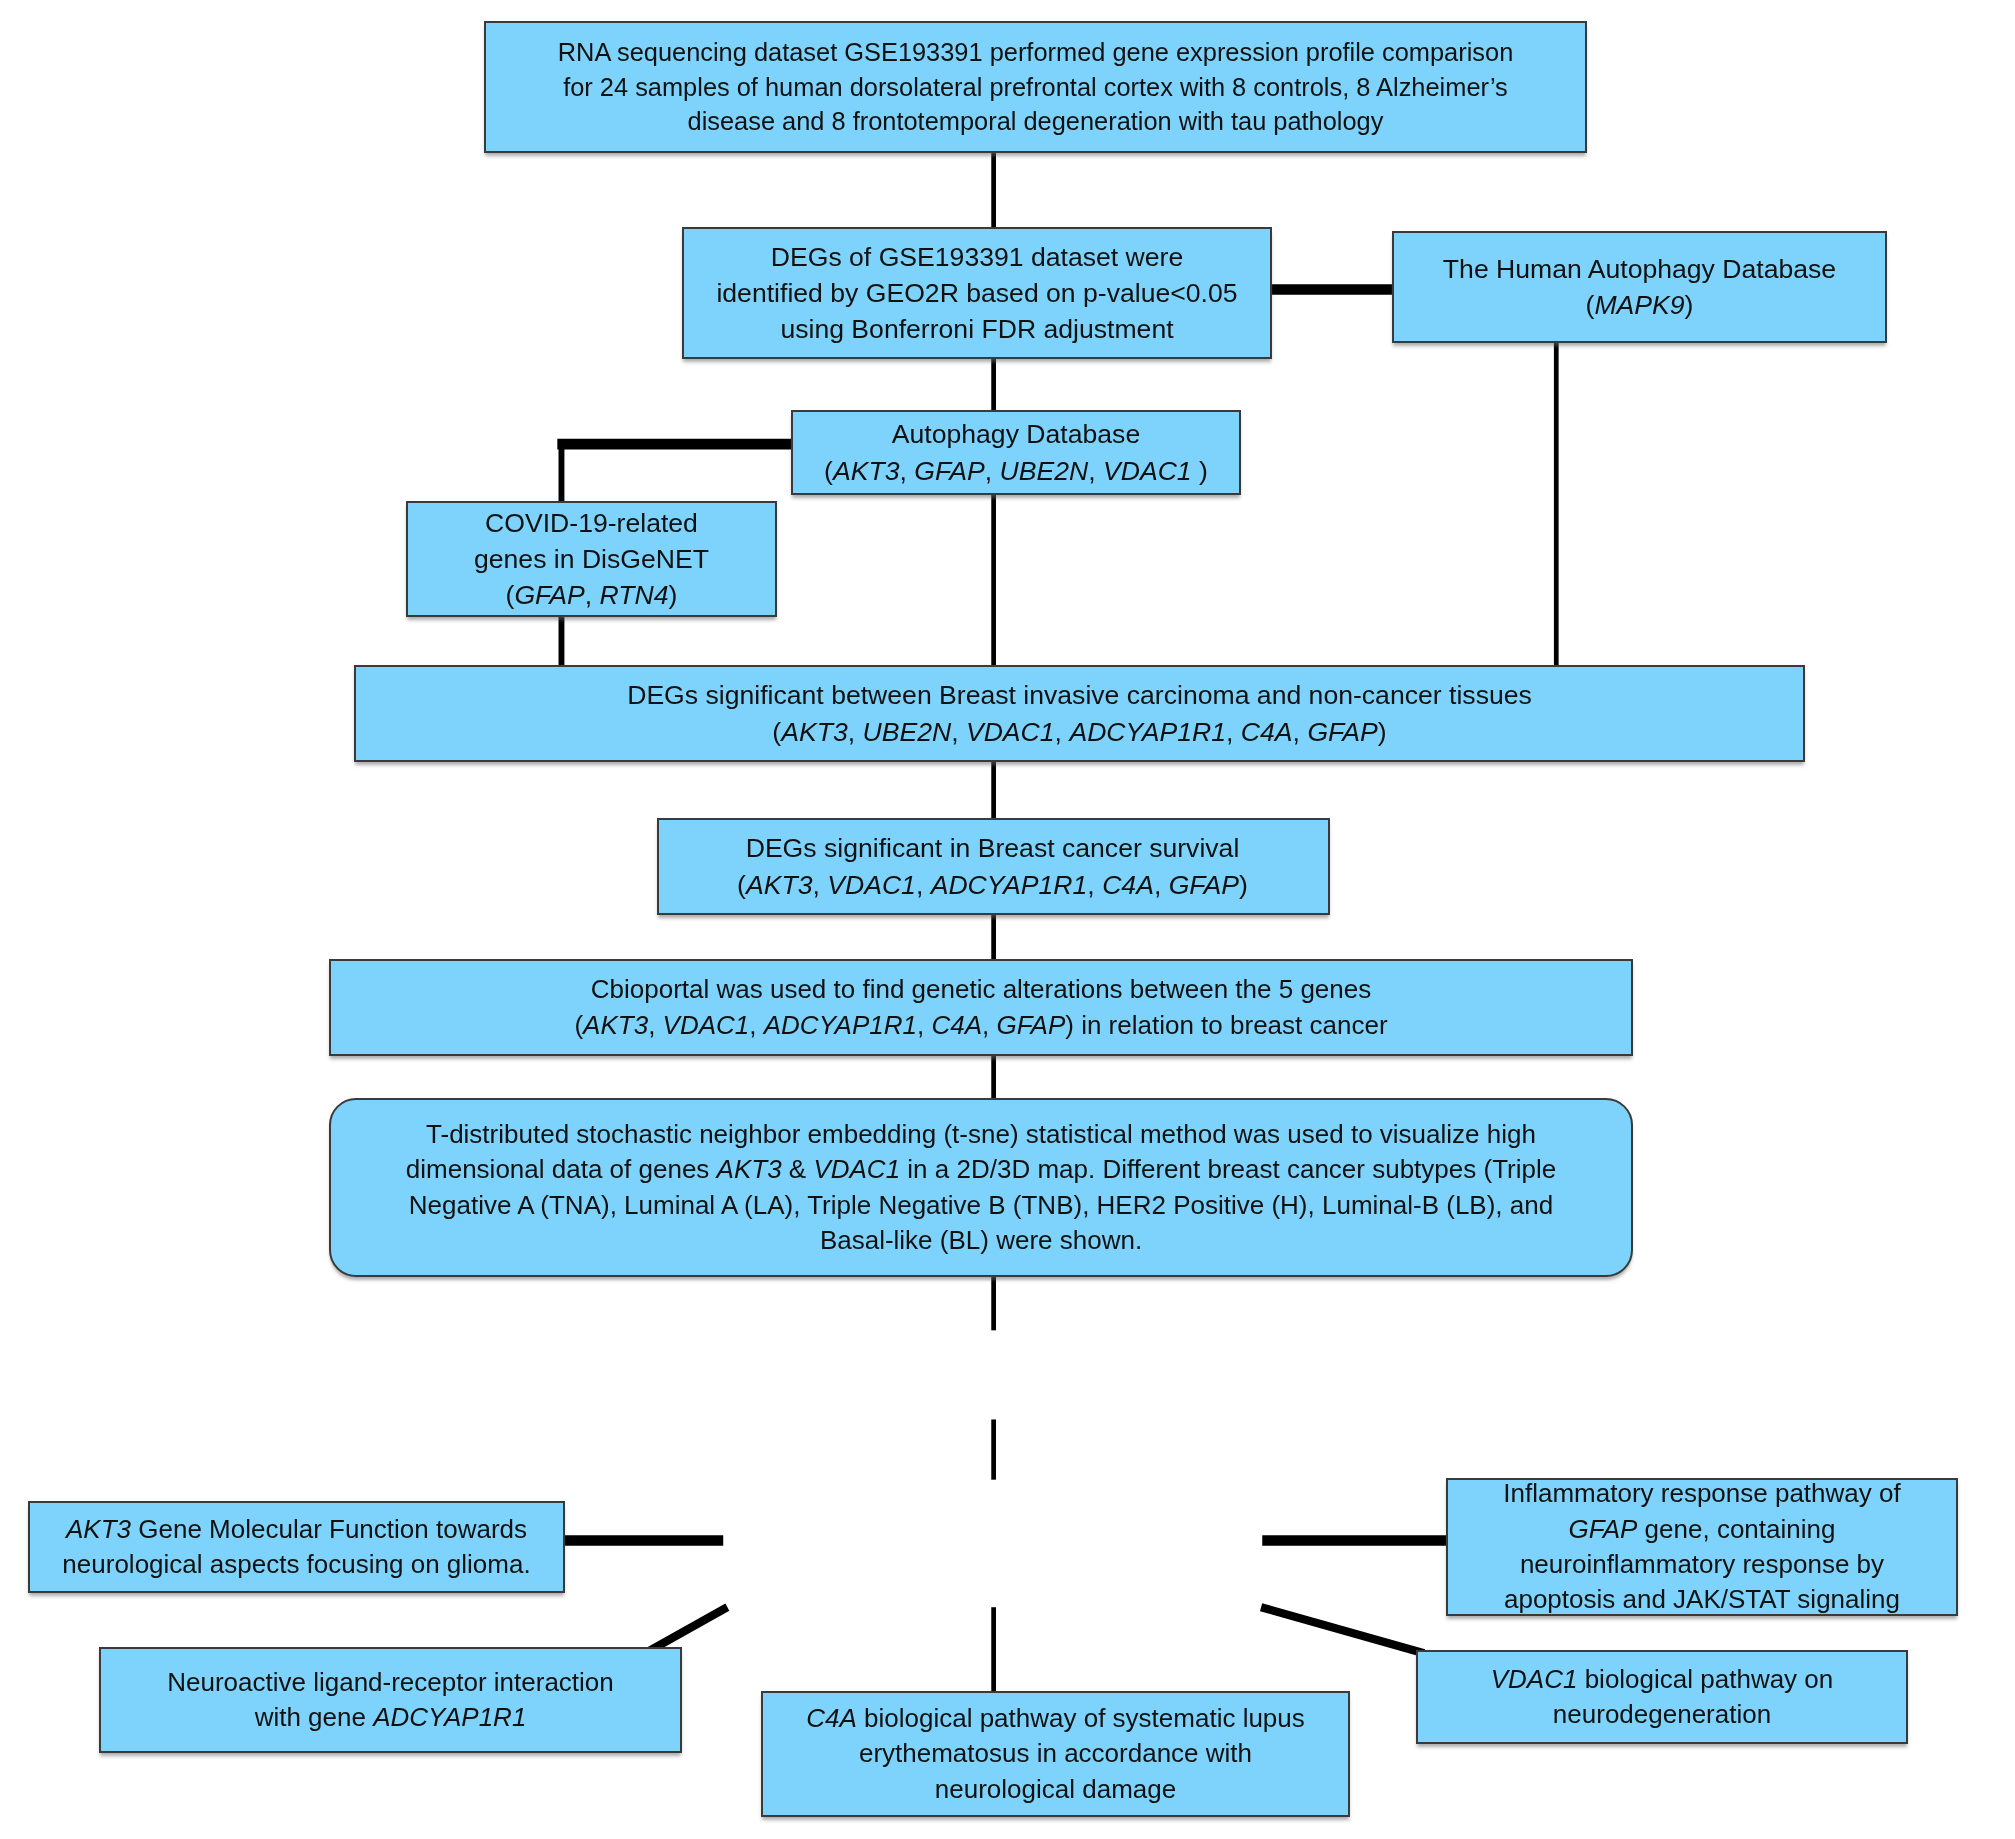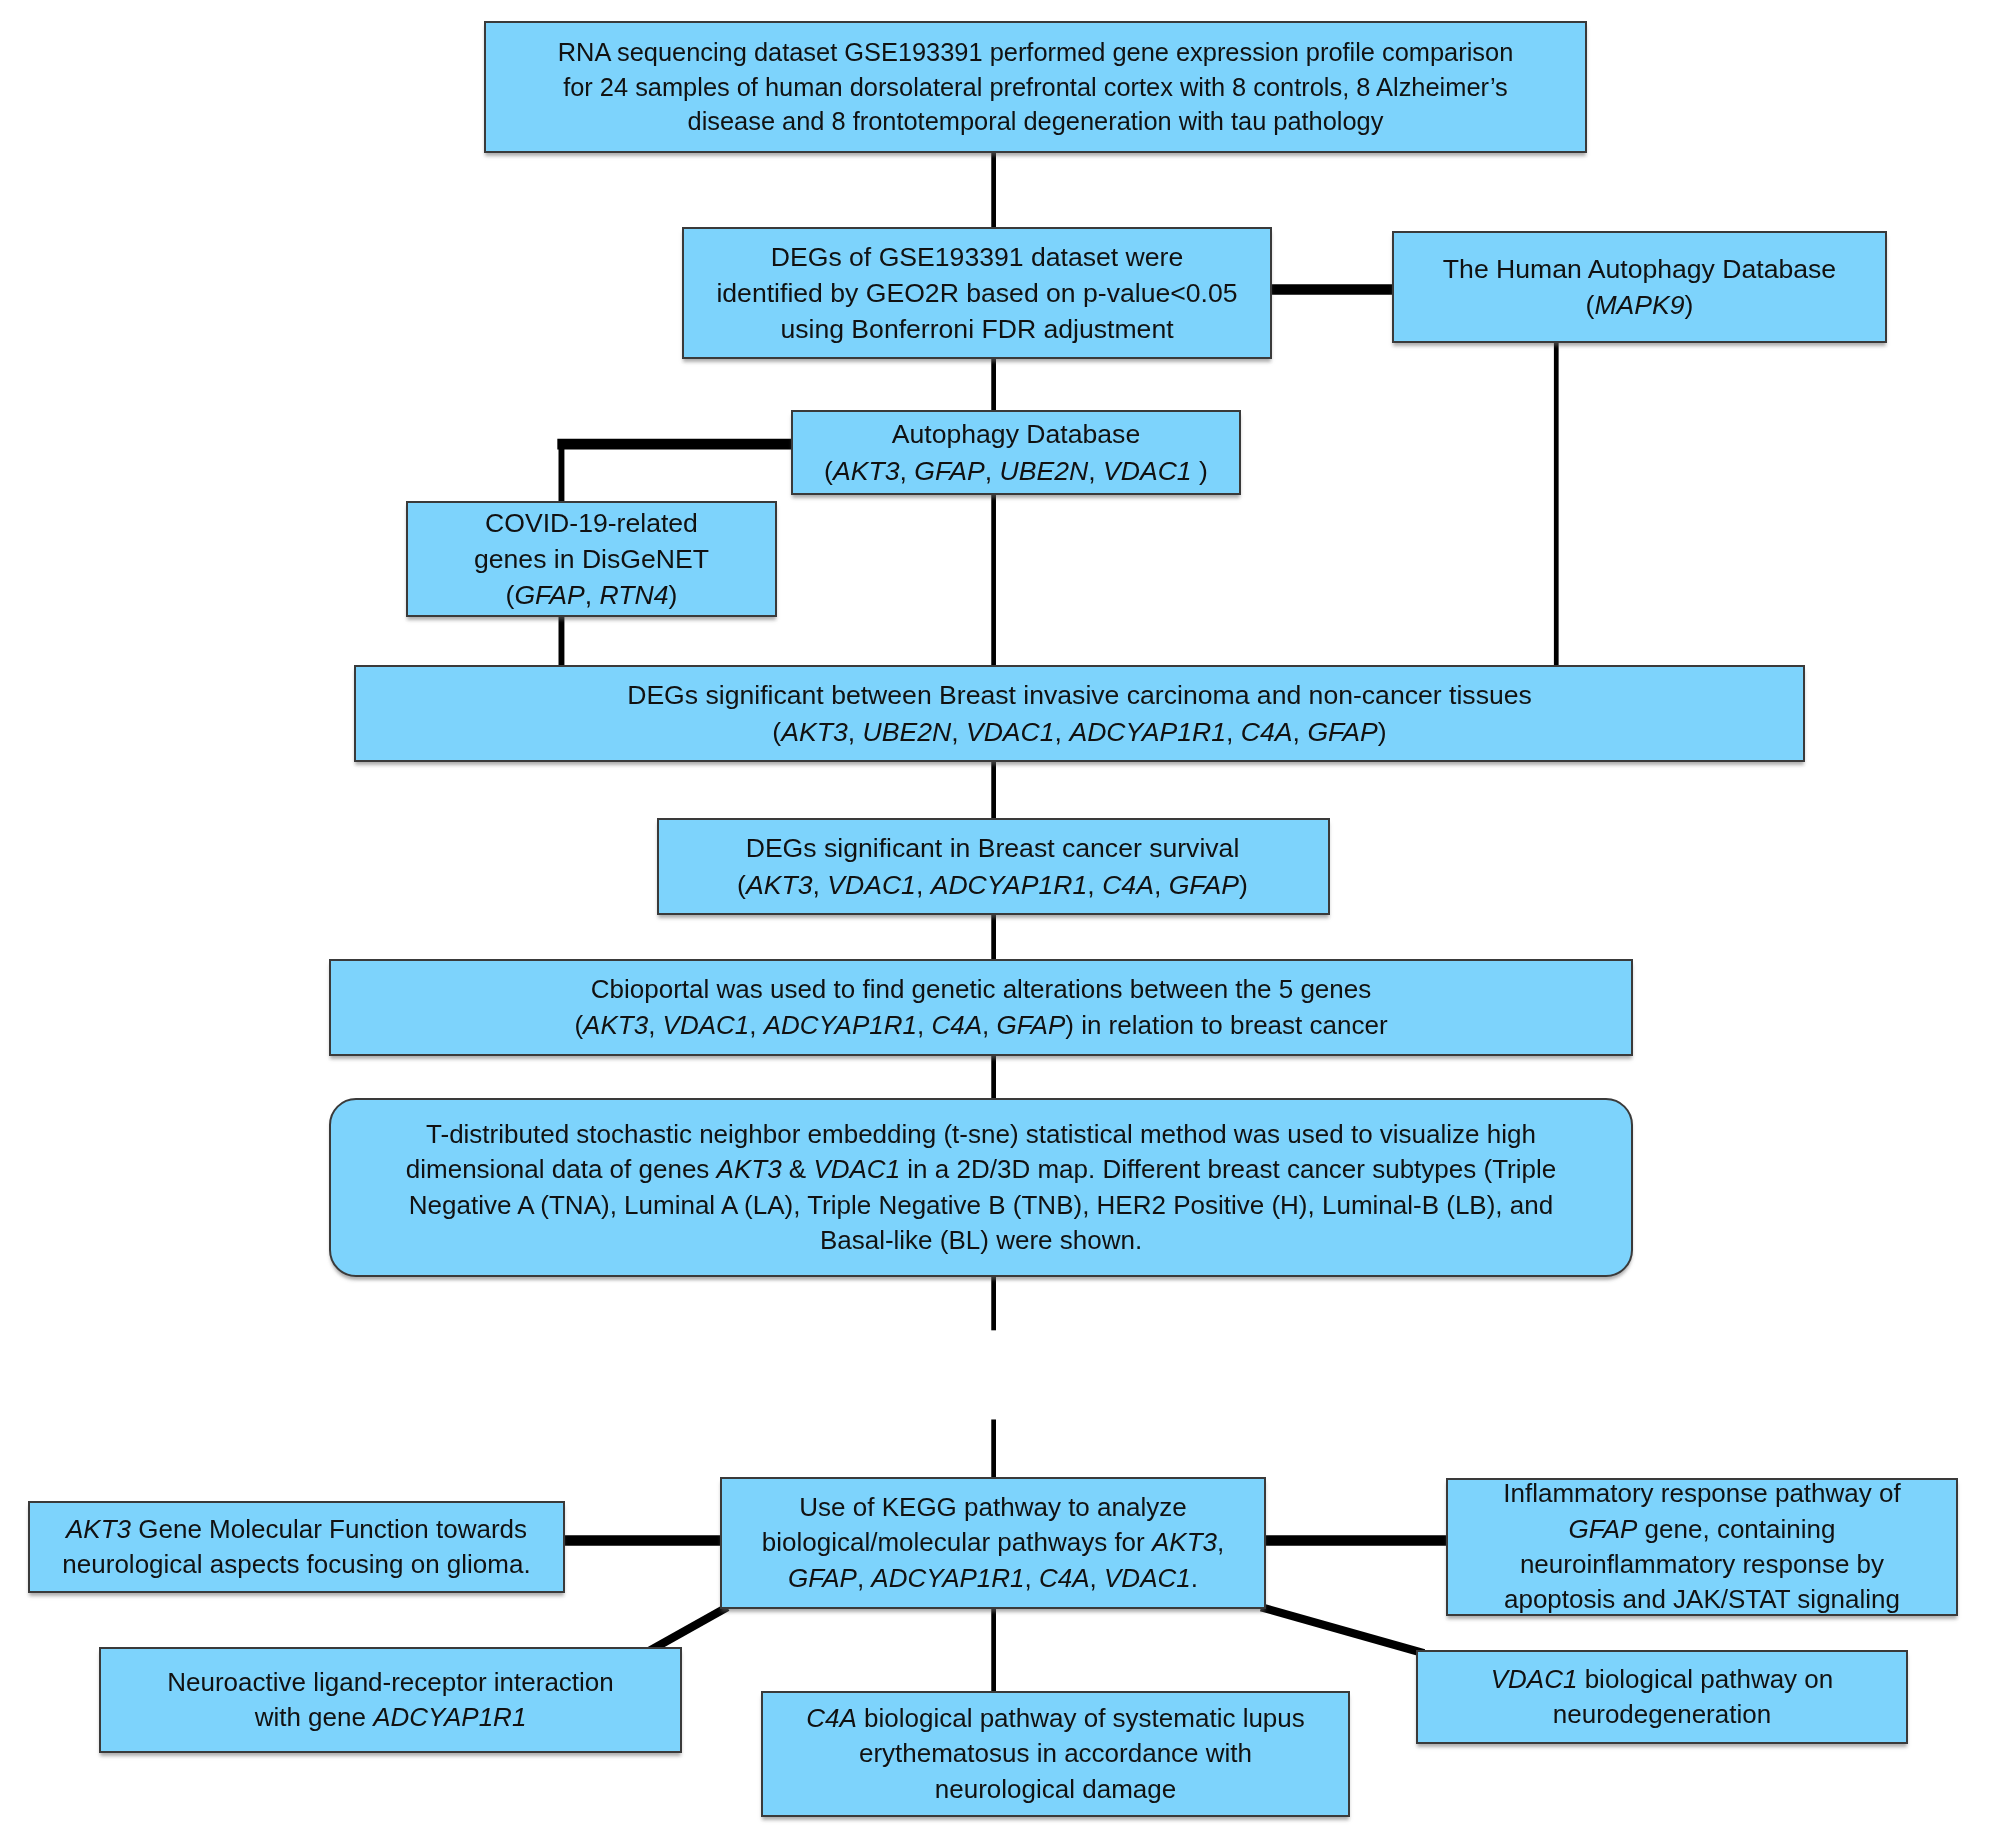--- a/index.html
+++ b/index.html
@@ -93,23 +93,20 @@
     </div>
   <div class="node" id="n-survival">
       <span>DEGs significant in Breast cancer survival<br>(<i>AKT3</i>, <i>VDAC1</i>, <i>ADCYAP1R1</i>, <i>C4A</i>, <i>GFAP</i>)</span>
     </div>
   <div class="node fs44" id="n-cbio">
       <span>Cbioportal was used to find genetic alterations between the 5 genes<br>(<i>AKT3</i>, <i>VDAC1</i>, <i>ADCYAP1R1</i>, <i>C4A</i>, <i>GFAP</i>) in relation to breast cancer</span>
     </div>
   <div class="node fs44" id="n-tsne">
       <span>T-distributed stochastic neighbor embedding (t-sne) statistical method was used to visualize high<br>dimensional data of genes <i>AKT3</i> &amp; <i>VDAC1</i> in a 2D/3D map. Different breast cancer subtypes (Triple<br>Negative A (TNA), Luminal A (LA), Triple Negative B (TNB), HER2 Positive (H), Luminal-B (LB), and<br>Basal-like (BL) were shown.</span>
     </div>
-  <div class="node fs44" id="n-kegg">
-      <span>Use of KEGG pathway to analyze<br>biological/molecular pathways for <i>AKT3</i>,<br><i>GFAP</i>, <i>ADCYAP1R1</i>, <i>C4A</i>, <i>VDAC1</i>.</span>
-    </div>
   <div class="node fs44" id="n-akt3">
       <span><i>AKT3</i> Gene Molecular Function towards<br>neurological aspects focusing on glioma.</span>
     </div>
   <div class="node fs44" id="n-gfap">
       <span>Inflammatory response pathway of<br><i>GFAP</i> gene, containing<br>neuroinflammatory response by<br>apoptosis and JAK/STAT signaling</span>
     </div>
   <div class="node fs44" id="n-neuro">
       <span>Neuroactive ligand-receptor interaction<br>with gene <i>ADCYAP1R1</i></span>
     </div>
   <div class="node fs44" id="n-c4a">

